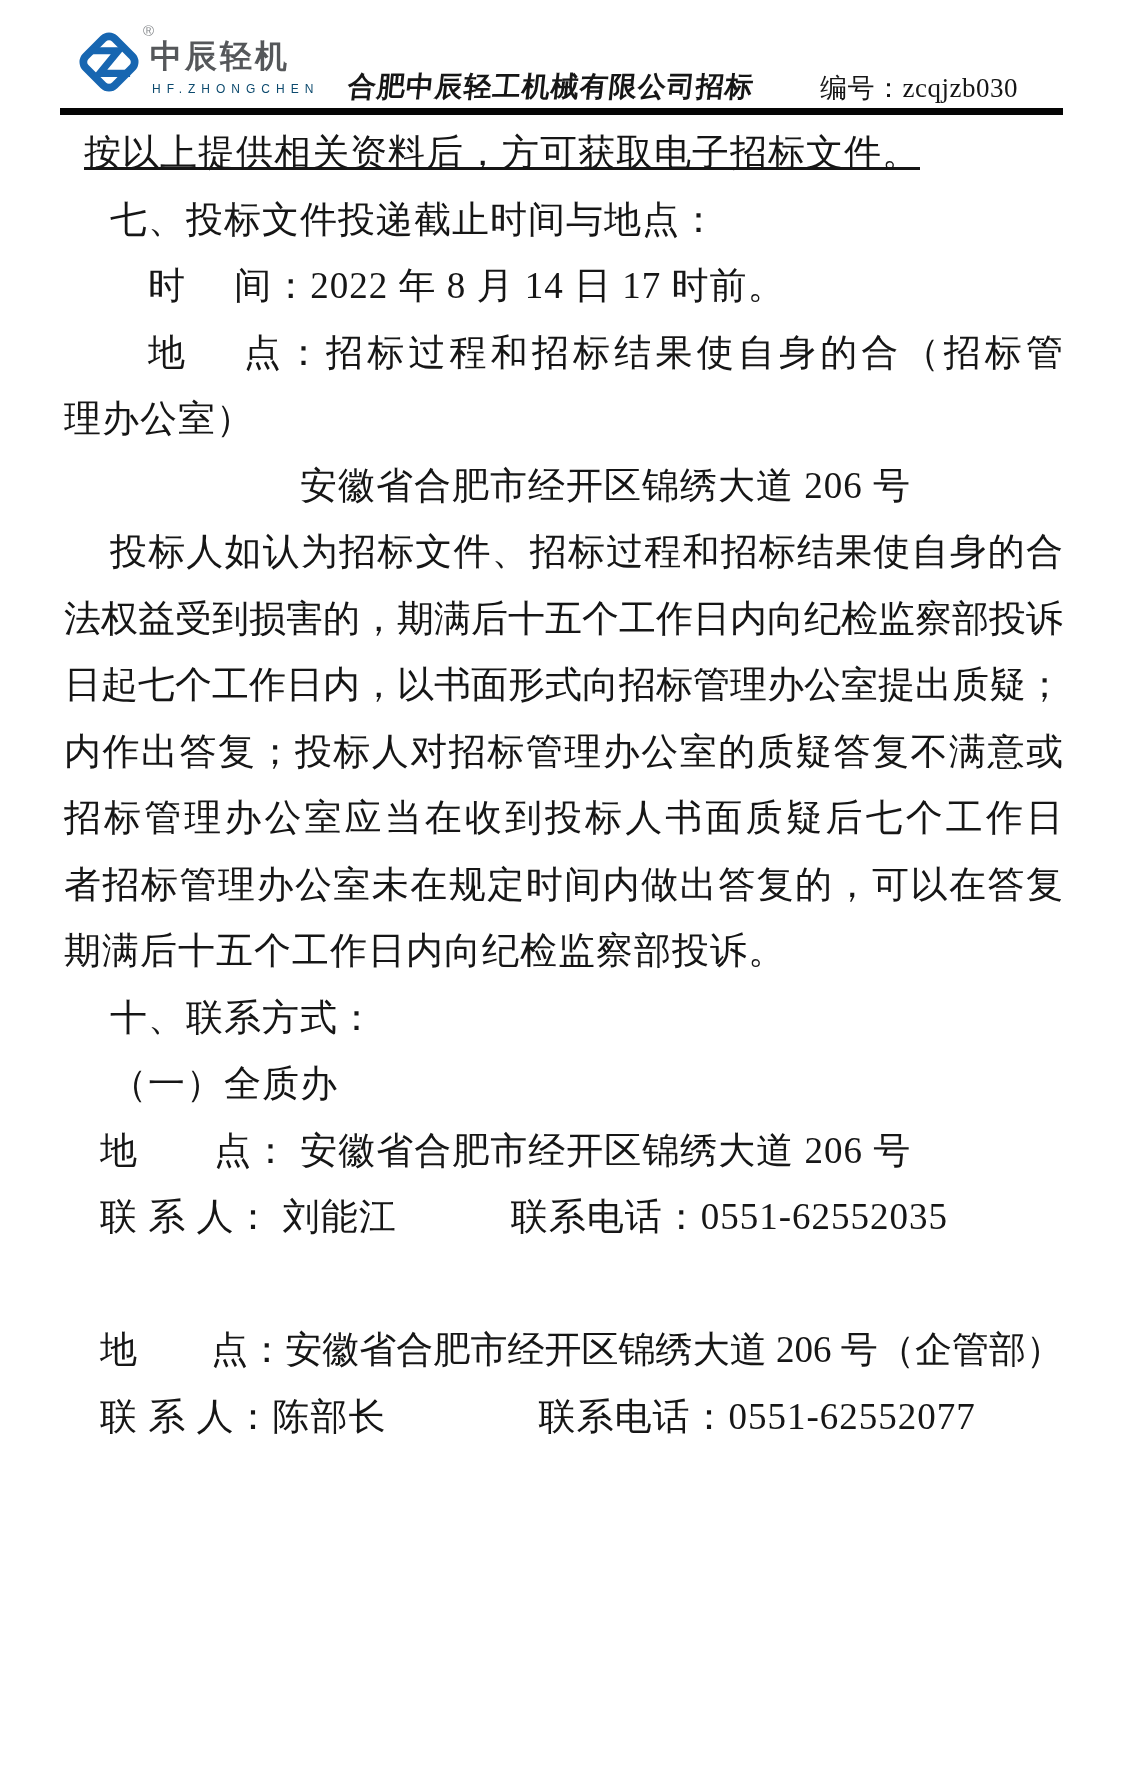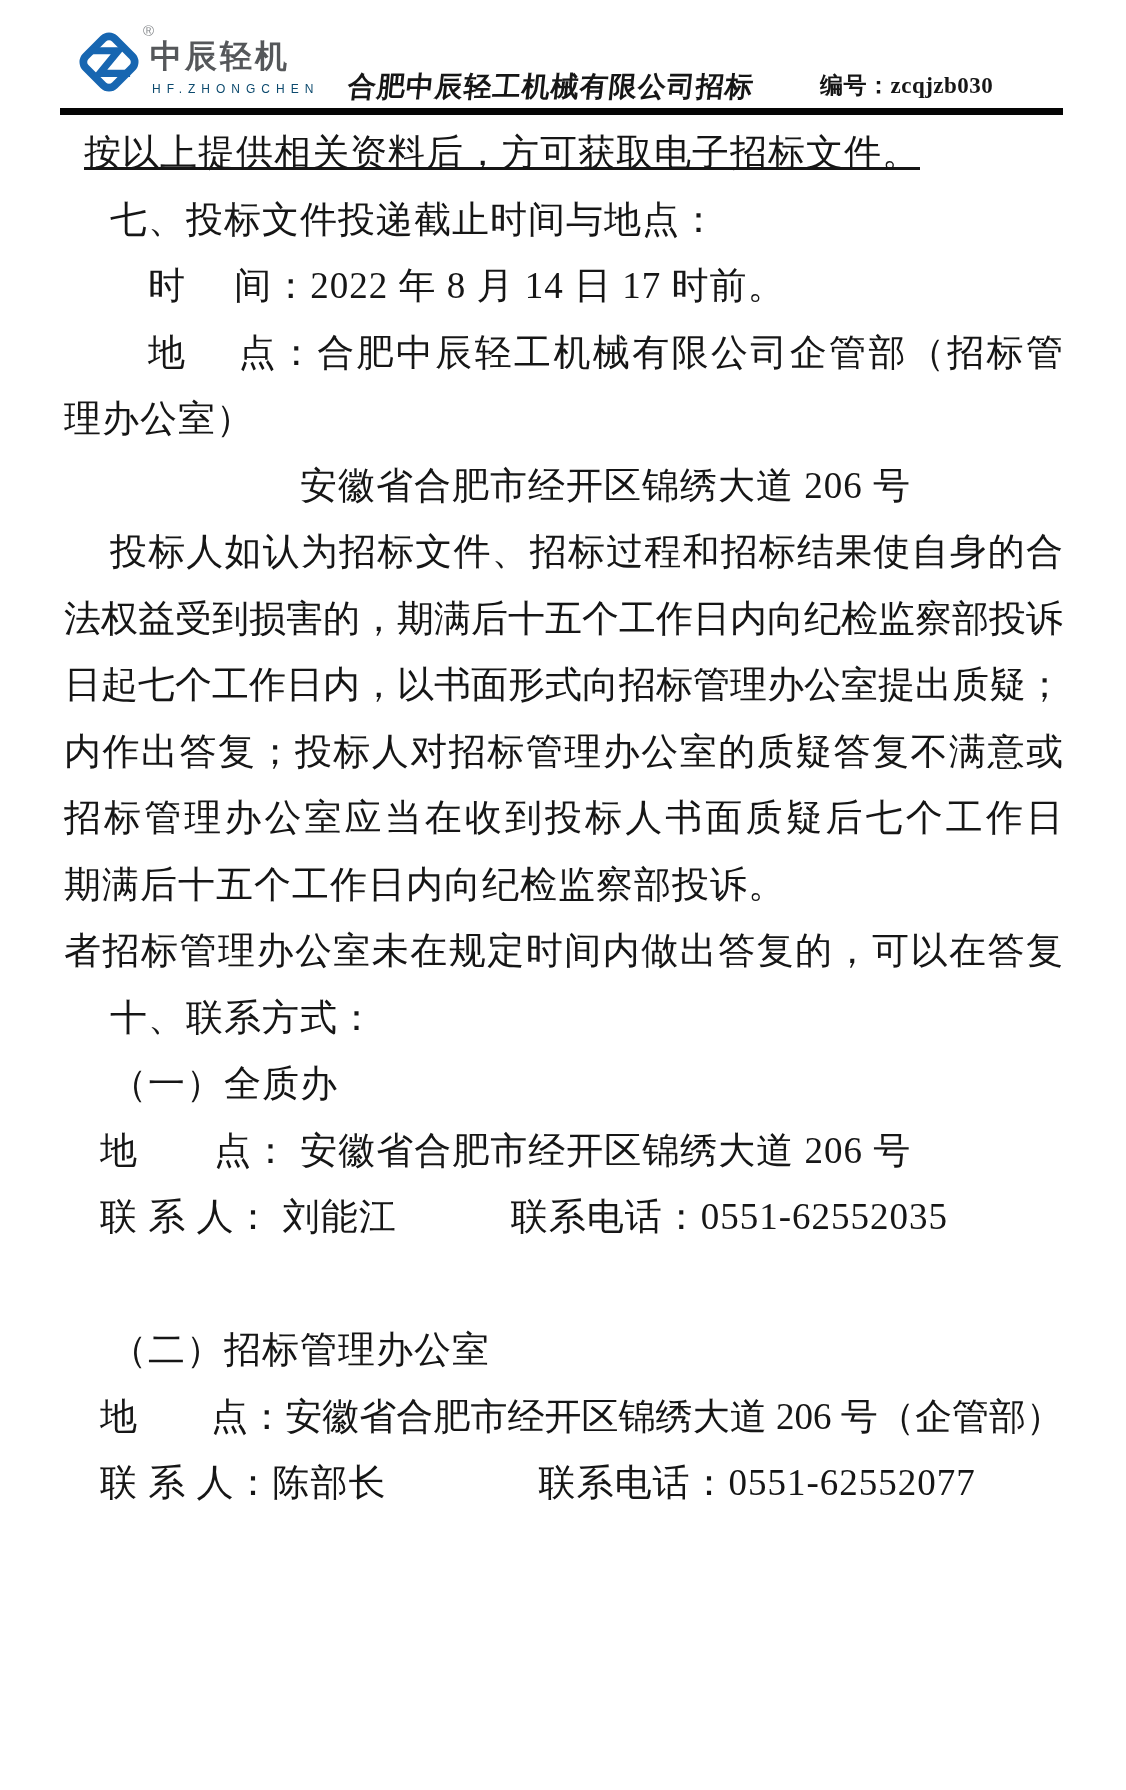--- a/index.html
+++ b/index.html
@@ -31,21 +31,21 @@
     letter-spacing:6px;line-height:1;white-space:nowrap;
   }
   .header-title{
     position:absolute;left:348px;top:68px;
     font-size:28px;font-weight:700;
     transform:skewX(-6deg);
     letter-spacing:1px;white-space:nowrap;
   }
   .doc-number{
     position:absolute;left:820px;top:70px;
-    font-size:23px;font-weight:700;
+    font-size:27px;font-weight:400;
     letter-spacing:0.5px;white-space:nowrap;
   }
   .header-rule{
     position:absolute;left:60px;top:108px;
     width:1003px;height:7px;background:#050505;
   }
   
   .doc-body{
     position:absolute;left:64px;top:120px;width:999px;
     font-size:37px;line-height:66.5px;
@@ -87,33 +87,32 @@
 
     <div class="header-title">合肥中辰轻工机械有限公司招标</div>
     <div class="doc-number">编号：zcqjzb030</div>
     <div class="header-rule"></div>
   </header>
 
   <main class="doc-body" id="doc-body">
       <div class="line indent-first">按以上提供相关资料后，方可获取电子招标文件。</div>
       <div class="line indent-heading">七、投标文件投递截止时间与地点：</div>
       <div class="line indent-kv">时　 间：2022 年 8 月 14 日 17 时前。</div>
-      <div class="line indent-kv fill">地　 点：合肥中辰轻工机械有限公司企管部（招标管</div>
+      <div class="line indent-kv fill">地　 点：招标过程和招标结果使自身的合（招标管</div>
       <div class="line">理办公室）</div>
       <div class="line indent-addr">安徽省合肥市经开区锦绣大道 206 号</div>
       <div class="line indent-heading fill">投标人如认为招标文件、招标过程和招标结果使自身的合</div>
       <div class="line fill">法权益受到损害的，期满后十五个工作日内向纪检监察部投诉</div>
       <div class="line fill">日起七个工作日内，以书面形式向招标管理办公室提出质疑；</div>
       <div class="line fill">内作出答复；投标人对招标管理办公室的质疑答复不满意或</div>
       <div class="line fill">招标管理办公室应当在收到投标人书面质疑后七个工作日</div>
+      <div class="line fill">者招标管理办公室未在规定时间内做出答复的，可以在答复</div>
       <div class="line">期满后十五个工作日内向纪检监察部投诉。</div>
-      <div class="line fill">者招标管理办公室未在规定时间内做出答复的，可以在答复</div>
       <div class="line indent-heading">十、联系方式：</div>
       <div class="line indent-heading">（一）全质办</div>
       <div class="line indent-contact">地　　点： 安徽省合肥市经开区锦绣大道 206 号</div>
       <div class="line indent-contact">联 系 人： 刘能江　　　联系电话：0551-62552035</div>
       <div class="line blank"></div>
-      <div class="line indent-heading">（二）招标管理办公室</div>
       <div class="line indent-contact fill">地　　点：安徽省合肥市经开区锦绣大道 206 号（企管部）</div>
       <div class="line indent-contact">联 系 人：陈部长　　　　联系电话：0551-62552077</div>
     </main>
 
 </div>
 
 </body></html>

